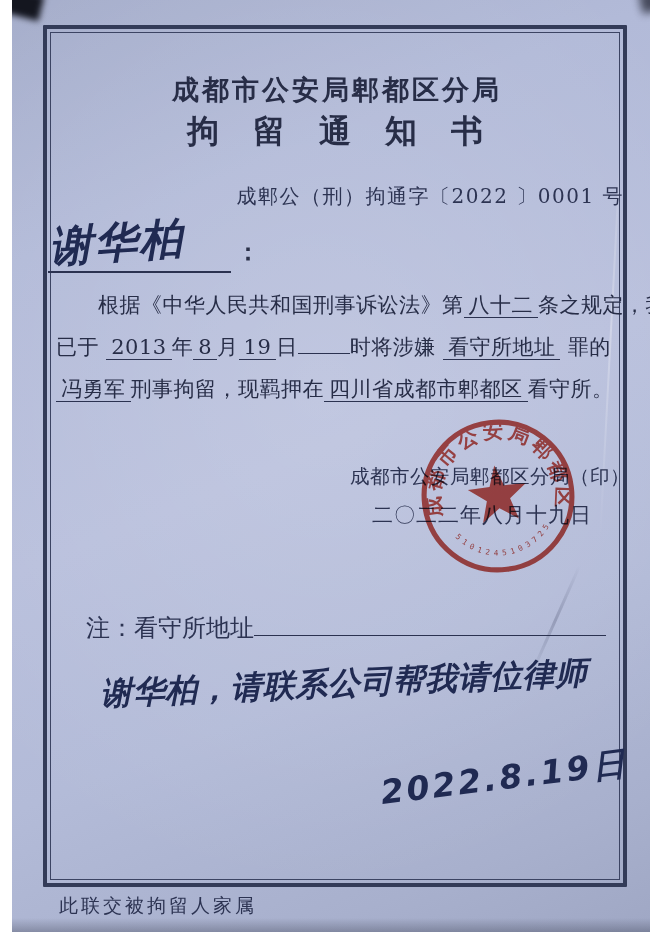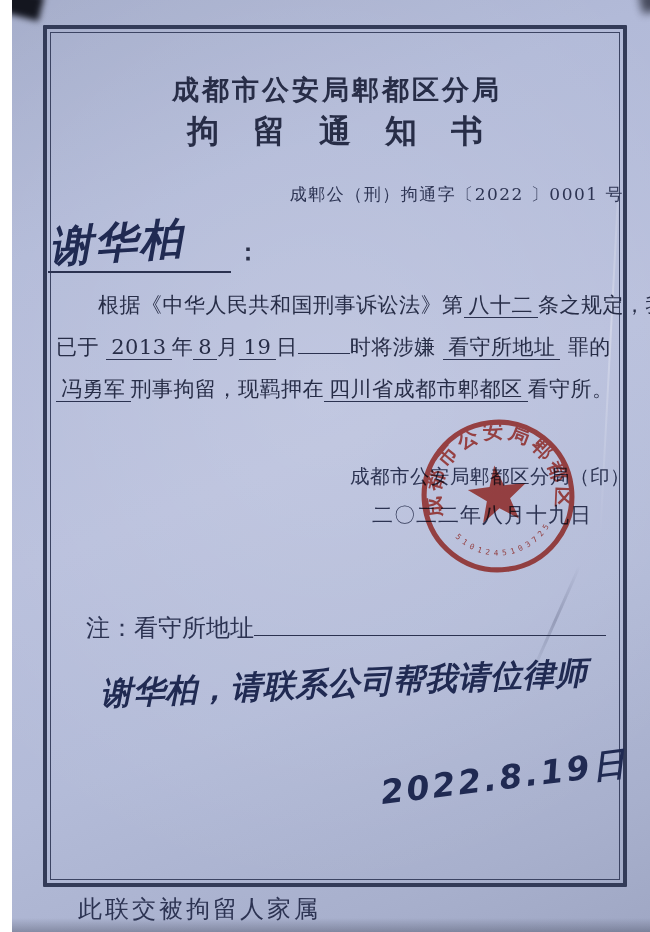--- a/index.html
+++ b/index.html
@@ -33,21 +33,21 @@
   .frame{ position:absolute; left:31px; top:25px; width:584px; height:862px;
     border:4px solid #333b58; border-radius:1px; }
   .frame-inner{ position:absolute; inset:3px; border:1.6px solid #3c4463; }
 
   .agency{ position:absolute; left:0; right:0; top:72px; text-align:center;
     font-size:27px; font-weight:bold; letter-spacing:3px; color:#272d47;
     font-family:"DejaVu Serif", serif; }
   .doc-title{ position:absolute; left:30px; right:0; top:110px; text-align:center;
     font-size:32px; font-weight:bold; letter-spacing:34px; color:#272d47;
     font-family:"DejaVu Serif", serif; }
-  .doc-number{ position:absolute; right:38px; top:183px; font-size:17px;
+  .doc-number{ position:absolute; right:38px; top:183px; font-size:20px;
     letter-spacing:1.5px; color:#2c3352; font-family:"DejaVu Serif", serif; }
 
   
   .hand{ color:#202a52; font-style:italic; font-family:"DejaVu Sans", sans-serif; }
   .addr-name{ position:absolute; left:37px; top:214px; font-size:43px;
     letter-spacing:2px; transform:rotate(-4deg); font-weight:bold; }
   .addr-line{ position:absolute; left:36px; top:271px; width:183px;
     border-bottom:2px solid #2b3250; }
   .addr-colon{ position:absolute; left:224px; top:236px; font-size:24px; font-weight:bold; }
 
@@ -71,21 +71,21 @@
   .note-row{ position:absolute; left:74px; top:612px; font-size:24px;
     color:#2c3352; font-family:"DejaVu Serif", serif; white-space:nowrap; }
   .note-underline{ display:inline-block; width:352px; height:1px;
     border-bottom:1.8px solid #2b3250; vertical-align:baseline; }
 
   .hw-note{ position:absolute; left:88px; top:662px; font-size:32px;
     letter-spacing:.5px; transform:rotate(-2.5deg); white-space:nowrap; font-weight:bold; }
   .hw-date{ position:absolute; left:368px; top:756px; font-size:33px;
     letter-spacing:3px; transform:rotate(-7deg); font-weight:bold; }
 
-  .footer-note{ position:absolute; left:66px; top:893px; font-size:24px;
+  .footer-note{ position:absolute; left:47px; top:893px; font-size:19px;
     letter-spacing:3px; color:#2c3352; font-family:"DejaVu Serif", serif; }
 </style>
 </head>
 <body>
 
 <div class="photo">
 
   <div class="corner-tl"></div>
   <div class="corner-tr"></div>
   <div class="crease-1"></div>

